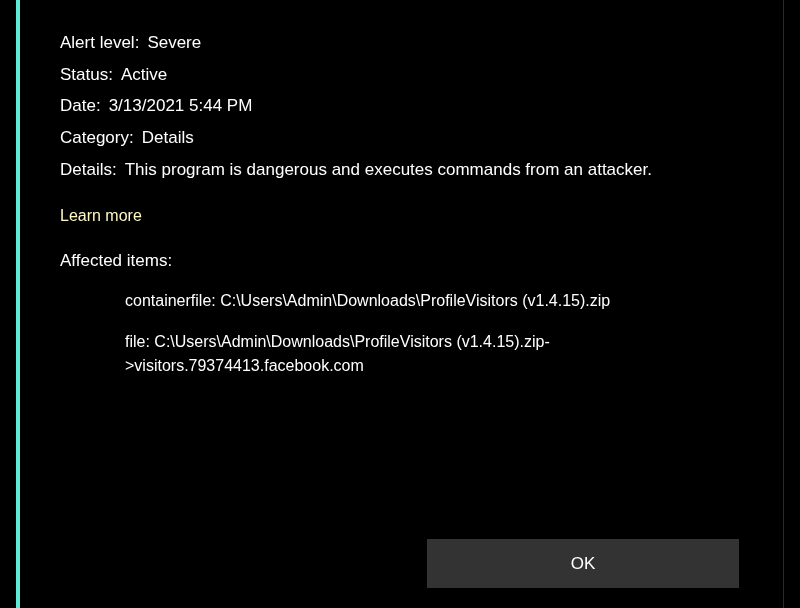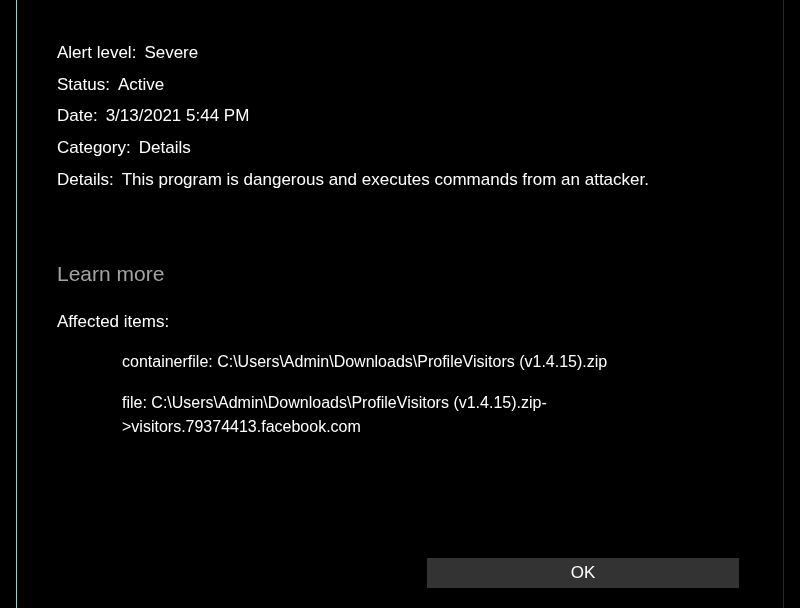--- a/index.html
+++ b/index.html
@@ -17,23 +17,23 @@
       overflow: hidden;
       position: relative;
     }
     .dialog {
       position: absolute;
       top: 0;
       left: 16px;
       right: 16px;
       bottom: 0;
       background: #000;
-      border-left: 1px solid #5eead4;
+      border-left: 4px solid #5eead4;
       border-right: 1px solid #2a2a2a;
-      padding: 41px 40px 20px 40px;
+      padding: 31px 40px 20px 40px;
     }
     .fields {
       display: flex;
       flex-direction: column;
       gap: 7px;
       margin-bottom: 24px;
     }
     .field {
       display: flex;
       align-items: flex-start;
@@ -46,26 +46,25 @@
       padding: 0 2px 0 0;
     }
     .field-value {
       padding-left: 6px;
       flex: 1 1 auto;
     }
     .field-details .field-value {
       display: block;
     }
     .learn-more {
-      color: #a3a3a3;
+      color: #fef9c3;
       margin-bottom: 26px;
       cursor: pointer;
       display: inline-block;
-      font-size: 21px;
-      margin-top: 46px;
+      font-size: 16px;
     }
     .affected-heading {
       margin-bottom: 18px;
       font-size: 17px;
     }
     .affected-list {
       padding-left: 26px;
       display: flex;
       flex-direction: column;
       gap: 18px;
@@ -79,21 +78,21 @@
     .button-row {
       position: absolute;
       bottom: 20px;
       right: 44px;
     }
     .ok-button {
       background: #333333;
       color: #fff;
       border: none;
       width: 312px;
-      height: 30px;
+      height: 49px;
       font-size: 17px;
       font-family: inherit;
       cursor: pointer;
     }
   </style>
 </head>
 <body>
 
 <div class="dialog">
 

